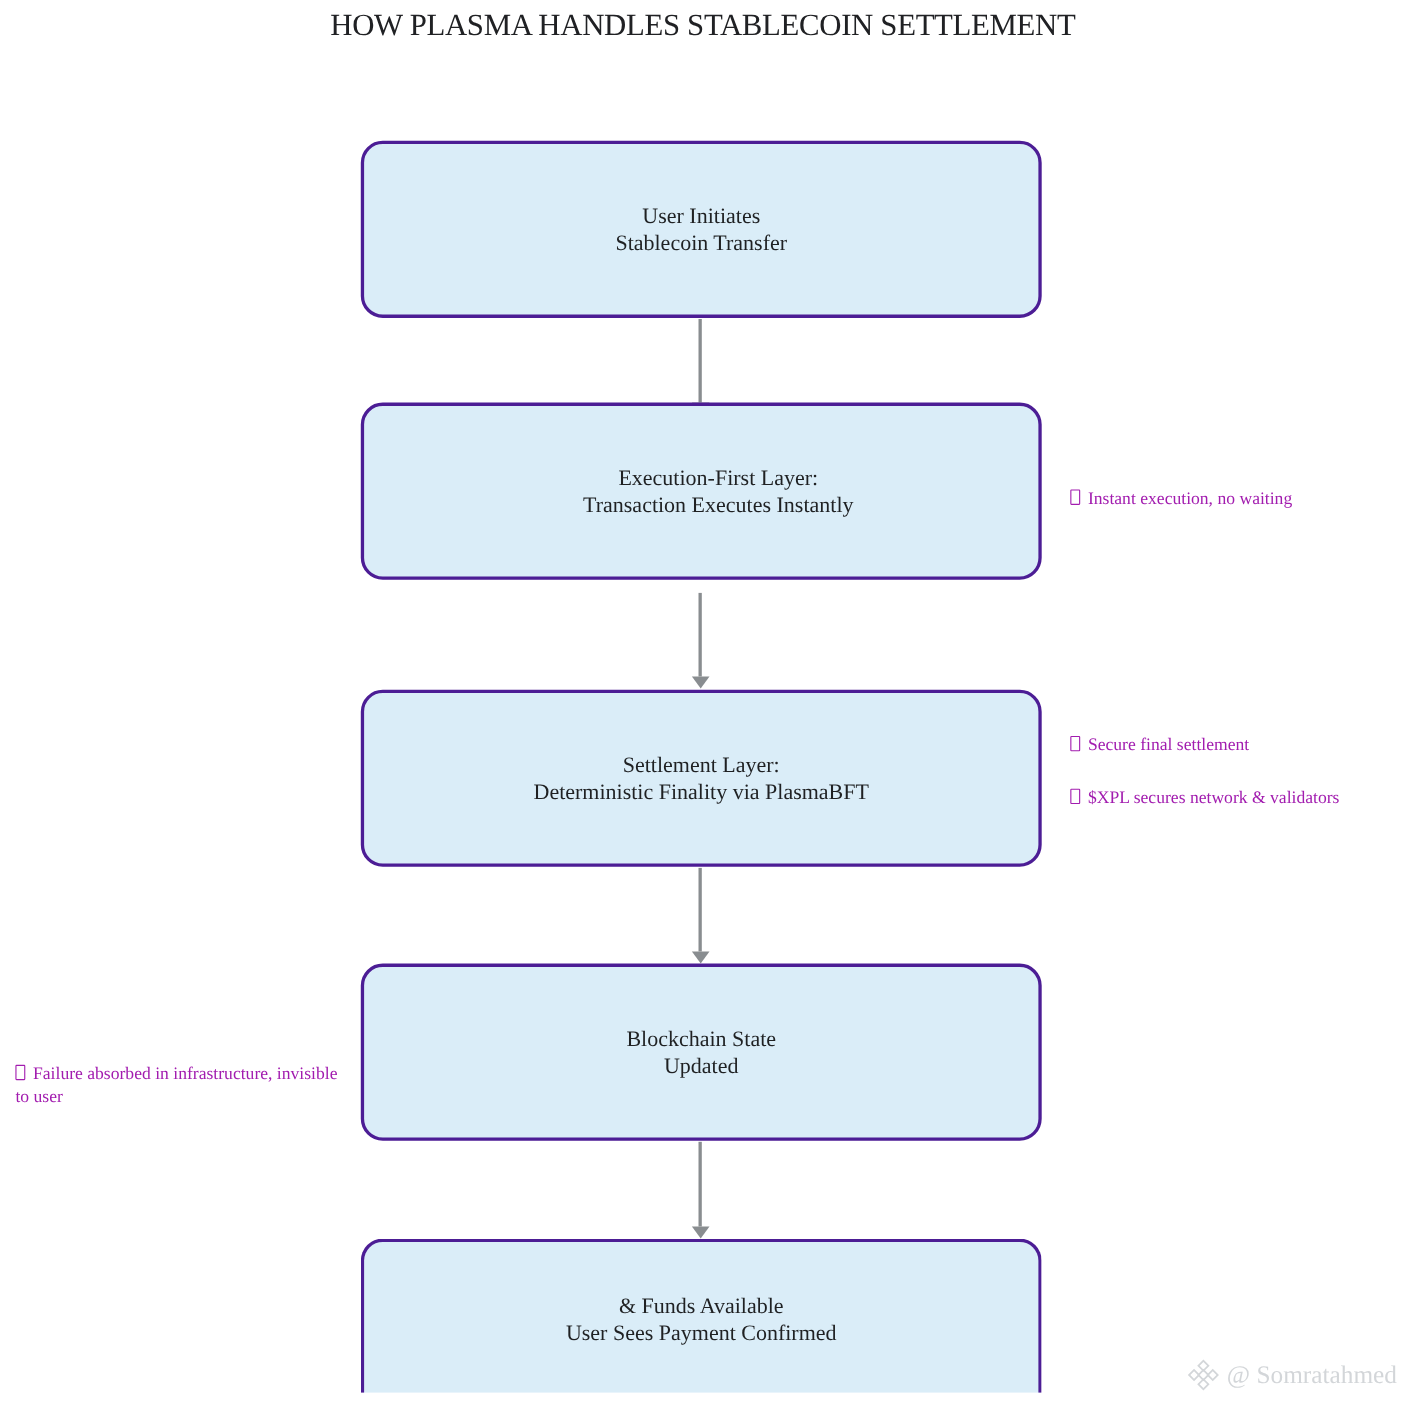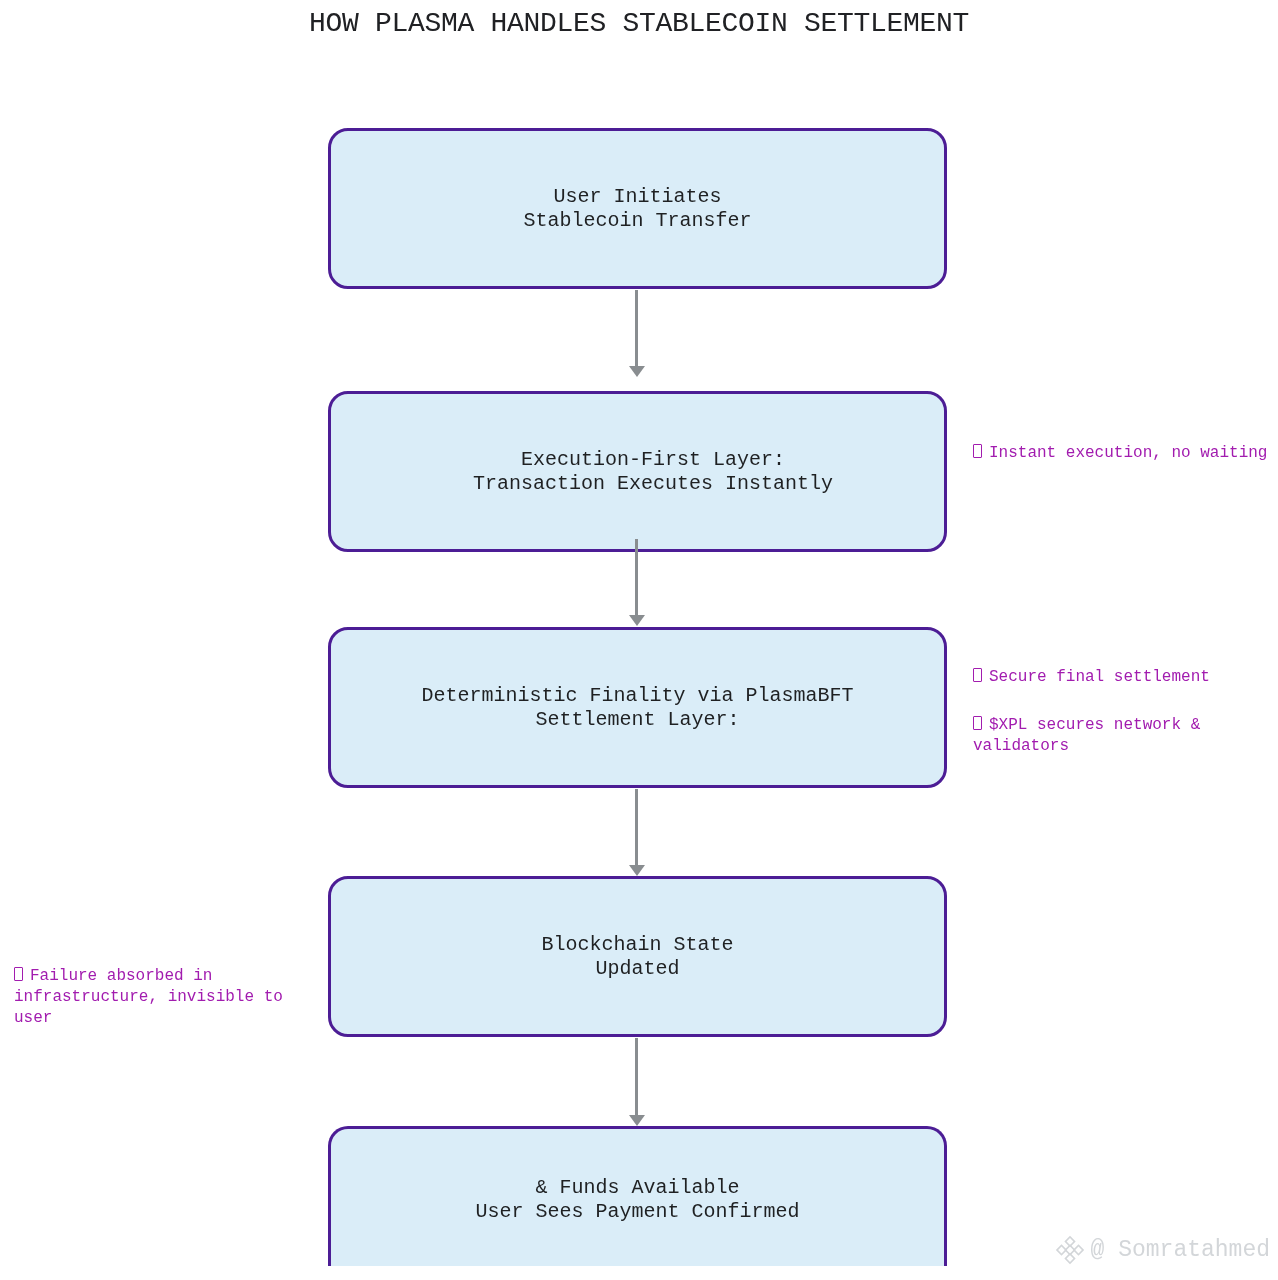--- a/index.html
+++ b/index.html
@@ -3,21 +3,21 @@
 <meta charset="utf-8">
 <style>
   * { margin:0; padding:0; box-sizing:border-box; }
   html,body { background:#ffffff; }
   .canvas {
     position:relative;
     width:1278px;
     height:1280px;
     background:#ffffff;
     overflow:hidden;
-    font-family:Liberation Mono, monospace;
+    font-family:Liberation Serif, serif;
   }
   .title {
     position:absolute;
     top:8px; left:0; width:100%;
     text-align:center;
     font-size:28px;
     font-weight:500;
     letter-spacing:-0.3px;
     color:#202124;
   }
@@ -107,40 +107,40 @@
       <span class="line">User Initiates</span>
       <span class="line">Stablecoin Transfer</span>
     </div>
   </div>
 
   <div class="arrow" style="top:290px; height:87px;">
     <div class="arrow-line"></div>
     <div class="arrow-head"></div>
   </div>
 
-  <div class="node" style="top:391px;padding-left:31px;">
+  <div class="node" style="top:366px;padding-left:31px;">
     <div class="node-label">
       <span class="line">Execution-First Layer:</span>
       <span class="line">Transaction Executes Instantly</span>
     </div>
   </div>
 
   <div class="note" style="left:973px; top:443px;">
     <span class="tofu"></span><span>Instant execution, no waiting</span>
   </div>
 
   <div class="arrow" style="top:539px; height:87px;">
     <div class="arrow-line"></div>
     <div class="arrow-head"></div>
   </div>
 
   <div class="node" style="top:627px;">
     <div class="node-label">
+      <span class="line">Settlement Layer:</span>
       <span class="line">Deterministic Finality via PlasmaBFT</span>
-      <span class="line">Settlement Layer:</span>
     </div>
   </div>
 
   <div class="note" style="left:973px; top:667px;">
     <span class="tofu"></span><span>Secure final settlement</span>
   </div>
 
   <div class="note" style="left:973px; top:715px;">
     <span class="tofu"></span><span>$XPL secures network &amp; validators</span>
   </div>

